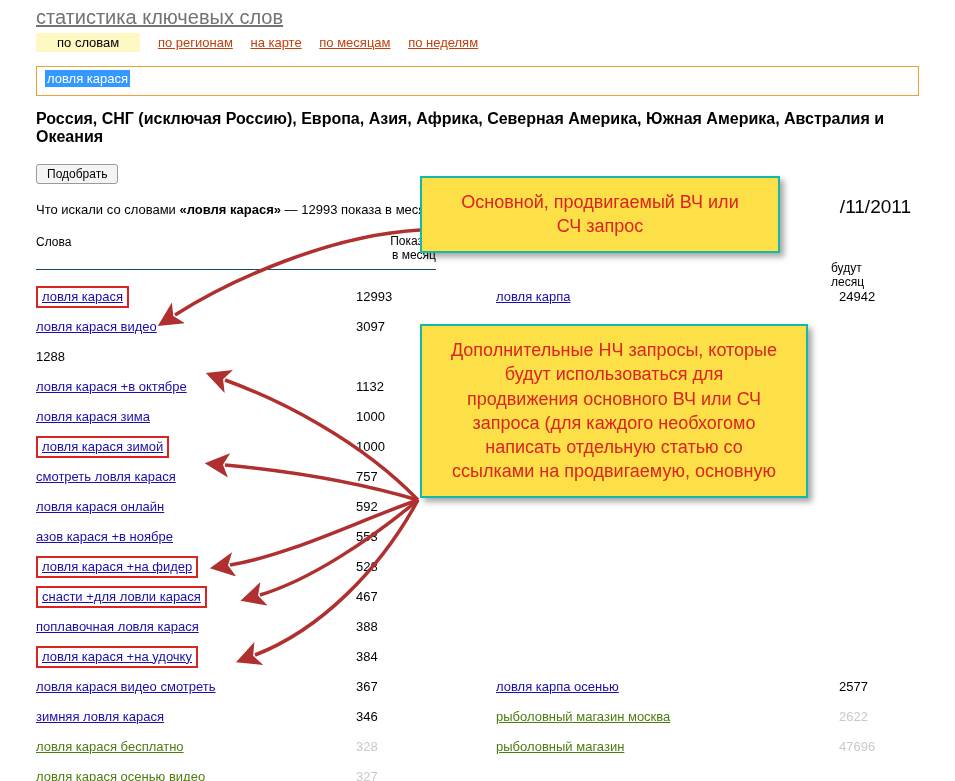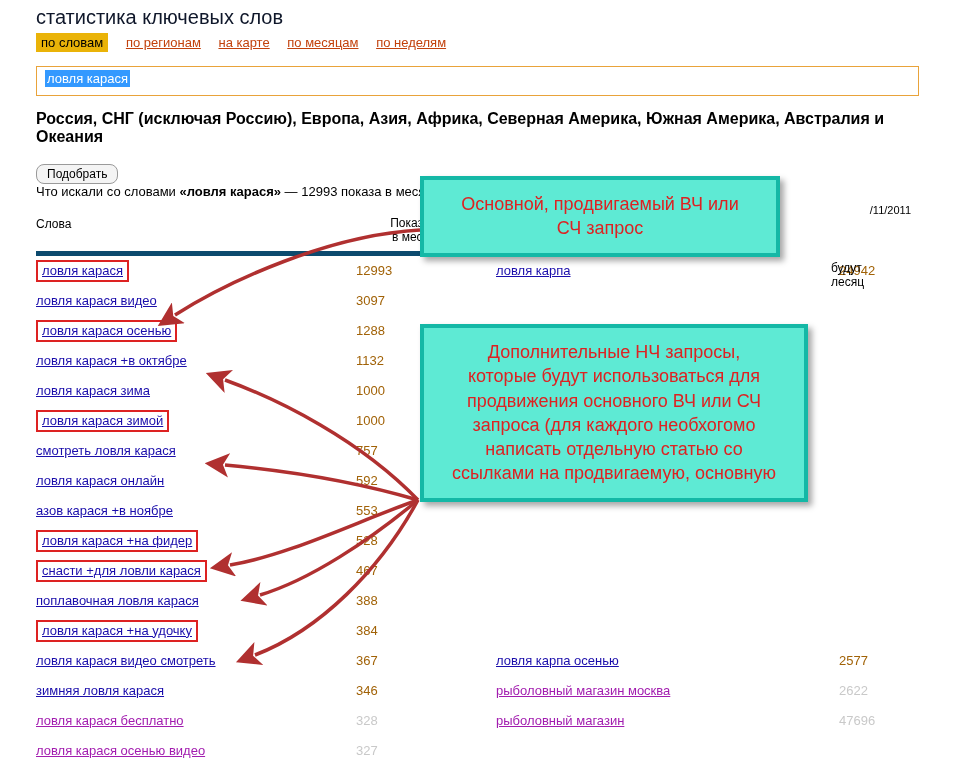--- a/index.html
+++ b/index.html
@@ -13,37 +13,38 @@
     height: 781px;
     overflow: hidden;
     position: relative;
   }
   .page { padding: 0 36px; }
 
   h1.page-title {
     font-size: 20px;
     font-weight: 400;
     margin: 6px 0 4px 0;
-    color: #0f172a;
+    color: #737373;
+    text-decoration: underline;
   }
 
   .tabs { margin: 2px 0 14px 0; }
   .tabs .tab {
     display: inline-block;
     margin-right: 14px;
     color: #c2410c;
     text-decoration: underline;
     font-size: 13px;
     cursor: pointer;
   }
   .tabs .tab.active {
     color: #000;
     text-decoration: none;
-    background: #eab308;
-    padding: 2px 5px;
+    background: #fef9c3;
+    padding: 2px 21px;
   }
 
   .search-box {
     border: 1px solid #e9a33a;
     height: 30px;
     padding: 4px 8px;
     margin-bottom: 14px;
   }
   .search-sel {
     background: #3399ff;
@@ -56,90 +57,91 @@
     font-size: 16px;
     font-weight: 700;
     margin-bottom: 18px;
   }
 
   .pick-btn {
     font-size: 12px;
     padding: 2px 10px;
     background: #f4f4f4;
     border: 1px solid #9a9a9a;
-    border-radius: 8px;
+    border-radius: 3px;
     cursor: pointer;
+    margin-bottom: 18px;
   }
 
   .summary { font-size: 13px; margin-bottom: 18px; max-width: 420px; }
   .summary strong { font-weight: 700; text-align: center; }
 
   .cols { display: flex; }
   .col-left { width: 400px; }
   .col-right { flex: 1; padding-left: 60px; }
 
   .col-head {
     display: flex;
     font-size: 12px;
     color: #000;
-    border-bottom: 5px solid #0c4a6e;
+    border-bottom: 1px solid #0c4a6e;
     padding-bottom: 6px;
-    margin-bottom: 0;
+    margin-bottom: 12px;
   }
   .col-head .ch-w { flex: 1; }
   .col-head .ch-n { width: 80px; text-align: right; line-height: 1.15; }
 
   .row {
     display: flex;
     align-items: center;
     height: 30px;
     font-size: 13px;
   }
   .row .rw {
     flex: 1;
   }
   .row .rw a {
     color: #1a0dab;
     text-decoration: underline;
   }
   .row .rn {
     width: 80px;
     text-align: left;
-    color: #a16207;
+    color: #000000;
   }
   .row.hl .rw a {
     display: inline-block;
     border: 2px solid #d22;
     padding: 1px 4px;
     line-height: 16px;
   }
-  .row.faded .rw a { color: #a21caf; }
+  .row.faded .rw a { color: #4d7c0f; }
   .row.faded .rn { color: #c9c9c9; }
 
   .date-frag {
     position: absolute;
     right: 44px;
-    top: 204px;
-    font-size: 11px;
+    top: 196px;
+    font-size: 19px;
     color: #000;
   }
   .rcol2-head {
     position: absolute;
     right: 44px;
     top: 262px;
     width: 80px;
     font-size: 12px;
     line-height: 1.15;
   }
 
   
   .callout {
     position: absolute;
-    background: #5eead4;
-    border: 4px solid #14b8a6;
+    background: #fde047;
+    border: 2px solid #14b8a6;
     box-shadow: 4px 4px 6px rgba(0,0,0,.35);
     color: #d22;
     font-size: 18px;
     line-height: 1.35;
     text-align: center;
     padding: 12px 28px;
   }
   .callout.c1 { left: 420px; top: 176px; width: 360px; }
   .callout.c2 { left: 420px; top: 324px; width: 388px; }
 
@@ -193,21 +195,20 @@
       <div id="left-rows">
           <div class="row hl">
             <div class="rw"><a href="#">ловля карася</a></div>
             <div class="rn">12993</div>
           </div>
           <div class="row">
             <div class="rw"><a href="#">ловля карася видео</a></div>
             <div class="rn">3097</div>
           </div>
           <div class="row hl">
-            <div class="rw"><a href="#">ловля карася осенью</a></div>
             <div class="rn">1288</div>
           </div>
           <div class="row">
             <div class="rw"><a href="#">ловля карася +в октябре</a></div>
             <div class="rn">1132</div>
           </div>
           <div class="row">
             <div class="rw"><a href="#">ловля карася зима</a></div>
             <div class="rn">1000</div>
           </div>

